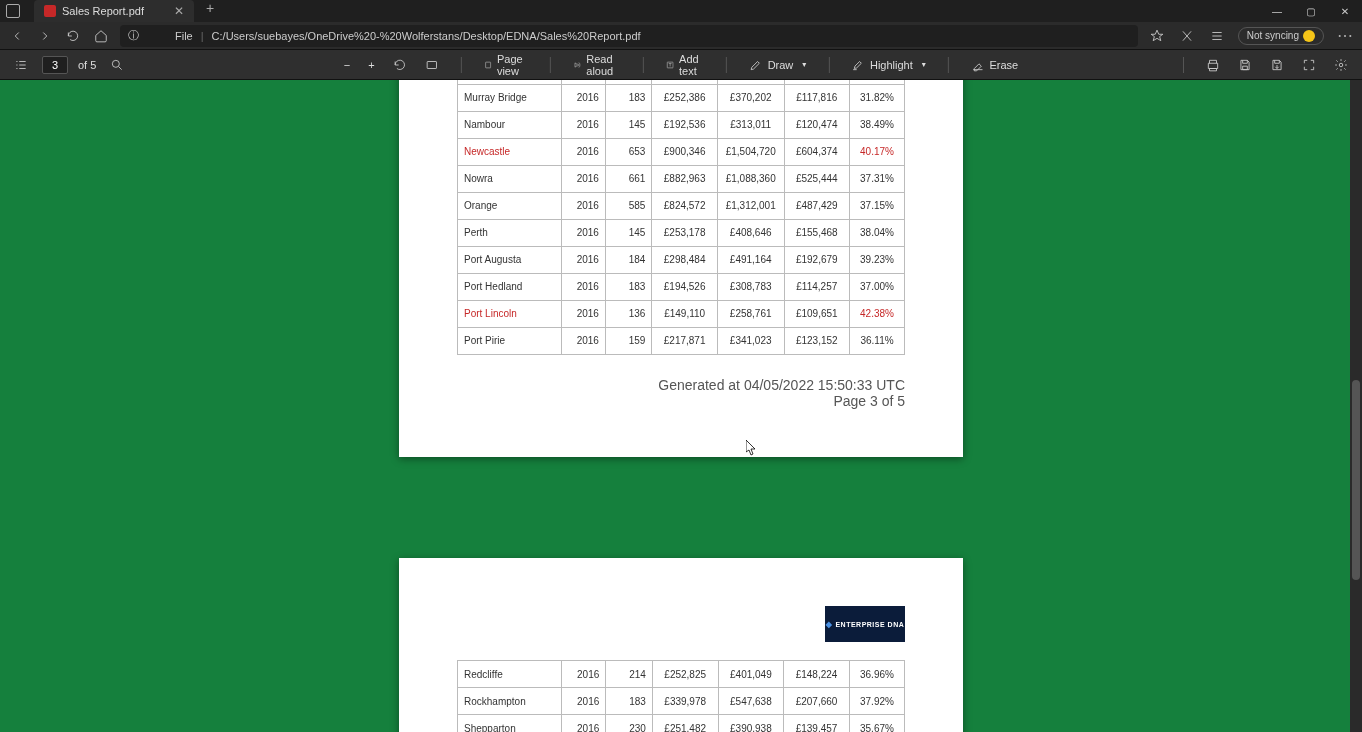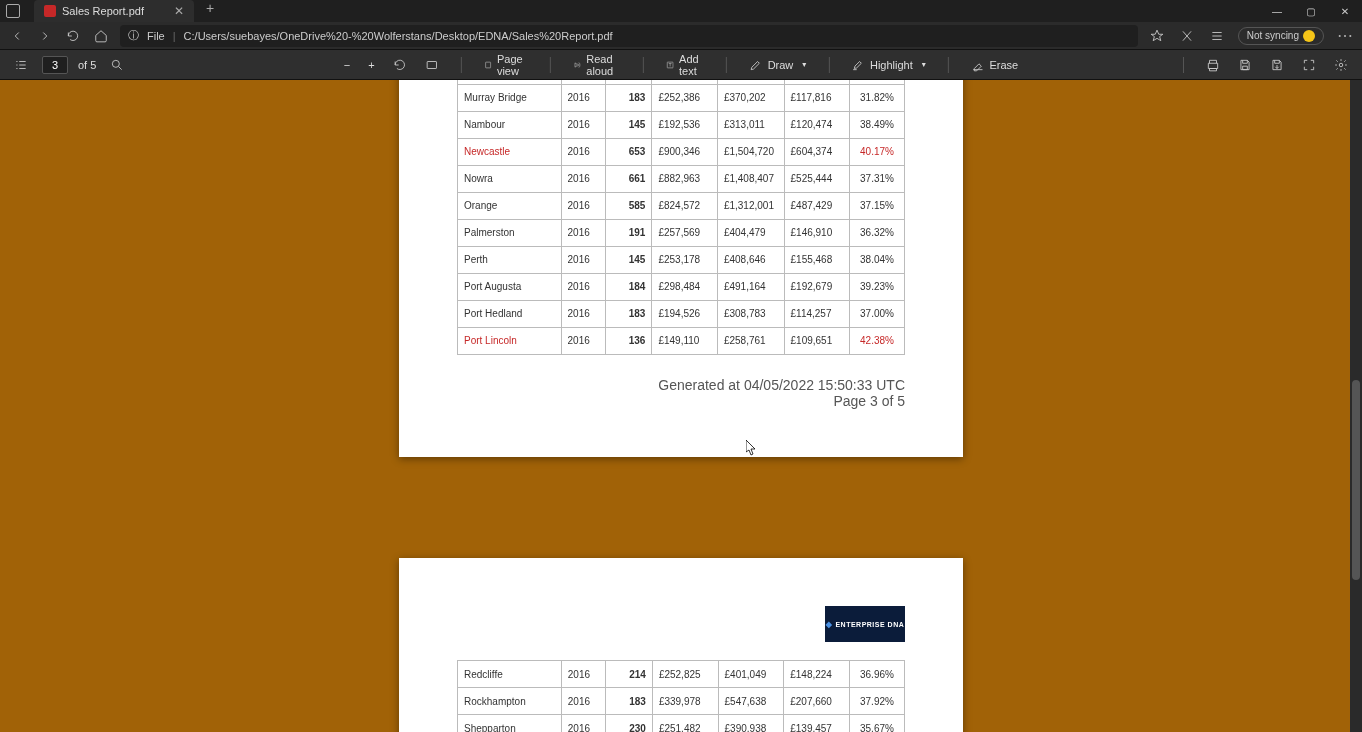--- a/index.html
+++ b/index.html
@@ -13,48 +13,48 @@
   .tab .favicon { width: 12px; height: 12px; background: #c62828; border-radius: 2px; }
   .tab .close { margin-left: auto; font-size: 12px; color: #aaa; cursor: pointer; }
   .new-tab { width: 20px; text-align: center; color: #aaa; font-size: 14px; margin-left: 6px; cursor: pointer; }
   .window-controls { margin-left: auto; display: flex; }
   .window-controls div { width: 34px; height: 22px; display: flex; align-items: center; justify-content: center; color: #ccc; font-size: 10px; }
 
   
   .address-bar { height: 28px; background: #2b2b2b; display: flex; align-items: center; padding: 0 8px; gap: 10px; border-bottom: 1px solid #111; }
   .nav-btn { width: 18px; height: 18px; display: flex; align-items: center; justify-content: center; color: #aaa; cursor: pointer; }
   .url-box { flex: 1; display: flex; align-items: center; background: #1f1f1f; border-radius: 4px; height: 22px; padding: 0 8px; gap: 8px; font-size: 11px; color: #ccc; }
-  .url-box .file-label { color: #ccc; }
+  .url-box .file-label { color: #ccc; margin-left: 28px; }
   .url-box .sep { color: #666; }
   .addr-right { display: flex; gap: 12px; }
   .sync-btn { border: 1px solid #555; border-radius: 12px; padding: 2px 8px; font-size: 10px; color: #ccc; display: flex; align-items: center; gap: 4px; }
   .sync-dot { width: 12px; height: 12px; background: #f5c518; border-radius: 50%; }
 
   
   .pdf-toolbar { height: 30px; background: #2f2f2f; display: flex; align-items: center; padding: 0 10px; font-size: 11px; color: #ddd; border-bottom: 1px solid #111; }
   .pdf-toolbar .group { display: flex; align-items: center; gap: 10px; }
   .page-input { width: 26px; height: 18px; background: #1f1f1f; border: 1px solid #555; color: #fff; text-align: center; font-size: 11px; border-radius: 2px; }
   .tool-sep { width: 1px; height: 16px; background: #555; margin: 0 8px; }
   .tool-btn { display: flex; align-items: center; gap: 5px; cursor: pointer; padding: 3px 4px; }
   .tool-btn svg, .nav-btn svg { width: 14px; height: 14px; stroke: #ccc; fill: none; stroke-width: 1.5; }
   .pdf-toolbar .center { position: absolute; left: 50%; transform: translateX(-50%); display: flex; align-items: center; gap: 10px; }
   .pdf-toolbar .right { margin-left: auto; display: flex; align-items: center; gap: 10px; }
 
   
-  .viewer { position: absolute; top: 80px; left: 0; right: 0; bottom: 0; background: #a16207; overflow: hidden; }
+  .viewer { position: absolute; top: 80px; left: 0; right: 0; bottom: 0; background: #15803d; overflow: hidden; }
   .page-wrap { position: absolute; left: 50%; transform: translateX(-50%); }
   .page3 { top: -10px; width: 564px; background: #fff; color: #222; padding: 0 0 48px 0; box-shadow: 0 2px 8px rgba(0,0,0,.4); }
   .page4 { top: 478px; width: 564px; background: #fff; color: #222; padding: 48px 0 0 0; box-shadow: 0 2px 8px rgba(0,0,0,.4); min-height: 500px; }
 
   table { border-collapse: collapse; width: calc(100% - 116px); margin: 0 auto; font-size: 10px; color: #333; }
   td { border: 1px solid #bbb; padding: 6px 6px; height: 27px; vertical-align: middle; }
   td.city { width: 98px; }
-  td.year { width: 42px; text-align: left; }
-  td.qty { width: 44px; text-align: right; font-weight: bold; }
-  td.money { width: 62px; text-align: left; }
+  td.year { width: 42px; text-align: right; }
+  td.qty { width: 44px; text-align: right; }
+  td.money { width: 62px; text-align: center; }
   td.pct { width: 52px; text-align: center; }
   .red { color: #c62828; margin-left: 36px; }
   .cut-row td { border-top: none; color: #888; font-size: 9px; line-height: 8px; padding: 2px 6px; height: 14px; overflow: hidden; }
 
   .footer { text-align: right; font-size: 14px; color: #555; padding: 22px 58px 0 0; }
   .logo-box { width: 80px; height: 36px; background: #0b1c3a; color: #fff; font-size: 7px; font-weight: bold; display: flex; align-items: center; justify-content: center; margin: 0 58px 18px auto; letter-spacing: 0.5px; }
   .logo-box::before { content: "◆"; color: #4a90e2; margin-right: 3px; font-size: 8px; }
 
   .scrollbar { position: absolute; right: 0; top: 80px; bottom: 0; width: 12px; background: #2a2a2a; }
   .scrollbar .thumb { position: absolute; left: 2px; right: 2px; top: 300px; height: 200px; background: #555; border-radius: 4px; }
@@ -280,43 +280,34 @@
             <td class="money">£900,346</td>
             <td class="money">£1,504,720</td>
             <td class="money">£604,374</td>
             <td class="pct red">40.17%</td>
           </tr>
           <tr>
             <td class="city ">Nowra</td>
             <td class="year">2016</td>
             <td class="qty">661</td>
             <td class="money">£882,963</td>
-            <td class="money">£1,408,407</td>
+            <td class="money">£1,088,360</td>
             <td class="money">£525,444</td>
             <td class="pct ">37.31%</td>
           </tr>
           <tr>
             <td class="city ">Orange</td>
             <td class="year">2016</td>
             <td class="qty">585</td>
             <td class="money">£824,572</td>
             <td class="money">£1,312,001</td>
             <td class="money">£487,429</td>
             <td class="pct ">37.15%</td>
           </tr>
           <tr>
-            <td class="city ">Palmerston</td>
-            <td class="year">2016</td>
-            <td class="qty">191</td>
-            <td class="money">£257,569</td>
-            <td class="money">£404,479</td>
-            <td class="money">£146,910</td>
-            <td class="pct ">36.32%</td>
-          </tr>
-          <tr>
             <td class="city ">Perth</td>
             <td class="year">2016</td>
             <td class="qty">145</td>
             <td class="money">£253,178</td>
             <td class="money">£408,646</td>
             <td class="money">£155,468</td>
             <td class="pct ">38.04%</td>
           </tr>
           <tr>
             <td class="city ">Port Augusta</td>
@@ -338,20 +329,29 @@
           </tr>
           <tr>
             <td class="city red">Port Lincoln</td>
             <td class="year">2016</td>
             <td class="qty">136</td>
             <td class="money">£149,110</td>
             <td class="money">£258,761</td>
             <td class="money">£109,651</td>
             <td class="pct red">42.38%</td>
           </tr>
+          <tr>
+            <td class="city ">Port Pirie</td>
+            <td class="year">2016</td>
+            <td class="qty">159</td>
+            <td class="money">£217,871</td>
+            <td class="money">£341,023</td>
+            <td class="money">£123,152</td>
+            <td class="pct ">36.11%</td>
+          </tr>
         </tbody>
     </table>
     <div class="footer">
       <div>Generated at 04/05/2022 15:50:33 UTC</div>
       <div>Page 3 of 5</div>
     </div>
   </div>
 
   <div class="page-wrap page4">
     <div class="logo-box">

